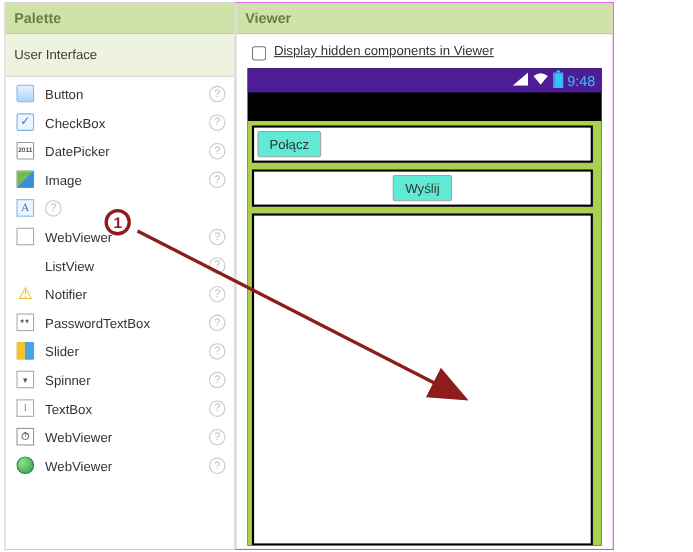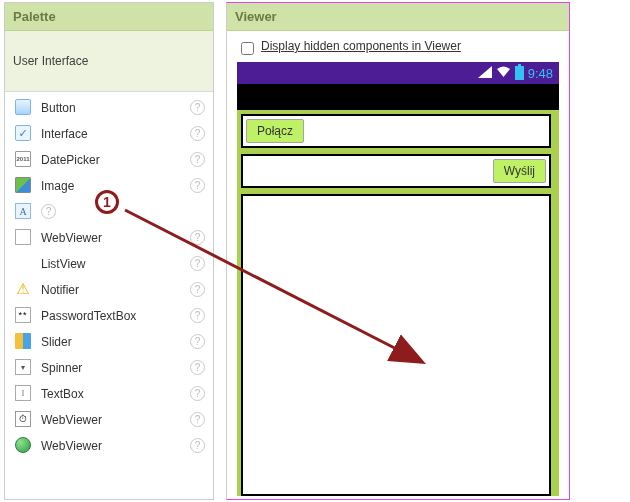--- a/index.html
+++ b/index.html
@@ -10,41 +10,40 @@
     height: 502px;
     font-family: Arial, Helvetica, sans-serif;
     font-size: 12px;
     background: #fff;
     overflow: hidden;
   }
   .root {
     display: flex;
     width: 552px;
     height: 502px;
-    gap: 12px;
     padding: 2px 4px 0 4px;
   }
   
   .panel {
     border: 1px solid #cccccc;
   }
   .panel-header {
     background: #cfe2a7;
     border-bottom: 1px solid #bfd28f;
     color: #6b7b46;
     font-weight: bold;
     padding: 6px 8px;
     font-size: 13px;
   }
   .sub-header {
     background: #eef3df;
     border-bottom: 1px solid #d7d7d7;
     color: #3d3d3d;
     font-size: 12px;
-    padding: 23px 8px;
+    padding: 12px 8px;
   }
   
   .palette {
     width: 210px;
     flex: 0 0 210px;
     height: 498px;
     background: #fff;
   }
   .palette-list {
     padding: 2px 0;
@@ -204,23 +203,23 @@
     left:4px; right:8px; top:4px; bottom:0;
     display:flex; flex-direction:column; gap:6px;
   }
   .row-box {
     border:2px solid #000;
     background:#fff;
     padding:3px;
     display:flex;
   }
   .row1 { height:34px; align-items:stretch; }
-  .row2 { height:34px; align-items:center; justify-content:flex-end; }
+  .row2 { height:34px; align-items:center; justify-content:center; }
   .btn {
-    background:#bef264;
+    background:#5eead4;
     border:1px solid #a4a4a4;
     color:#333;
     font-size:12px;
     padding:4px 10px;
     border-radius:2px;
     cursor:pointer;
   }
   .big-box {
     border:2px solid #000;
     background:#fff;
@@ -259,21 +258,21 @@
     <div class="palette-list">
 
       <div class="palette-item">
         <span class="icon ic-button"></span>
         <span class="label">Button</span>
         <span class="help">?</span>
       </div>
 
       <div class="palette-item">
         <span class="icon ic-checkbox"></span>
-        <span class="label">Interface</span>
+        <span class="label">CheckBox</span>
         <span class="help">?</span>
       </div>
 
       <div class="palette-item">
         <span class="icon ic-datepicker"></span>
         <span class="label">DatePicker</span>
         <span class="help">?</span>
       </div>
 
       <div class="palette-item">

